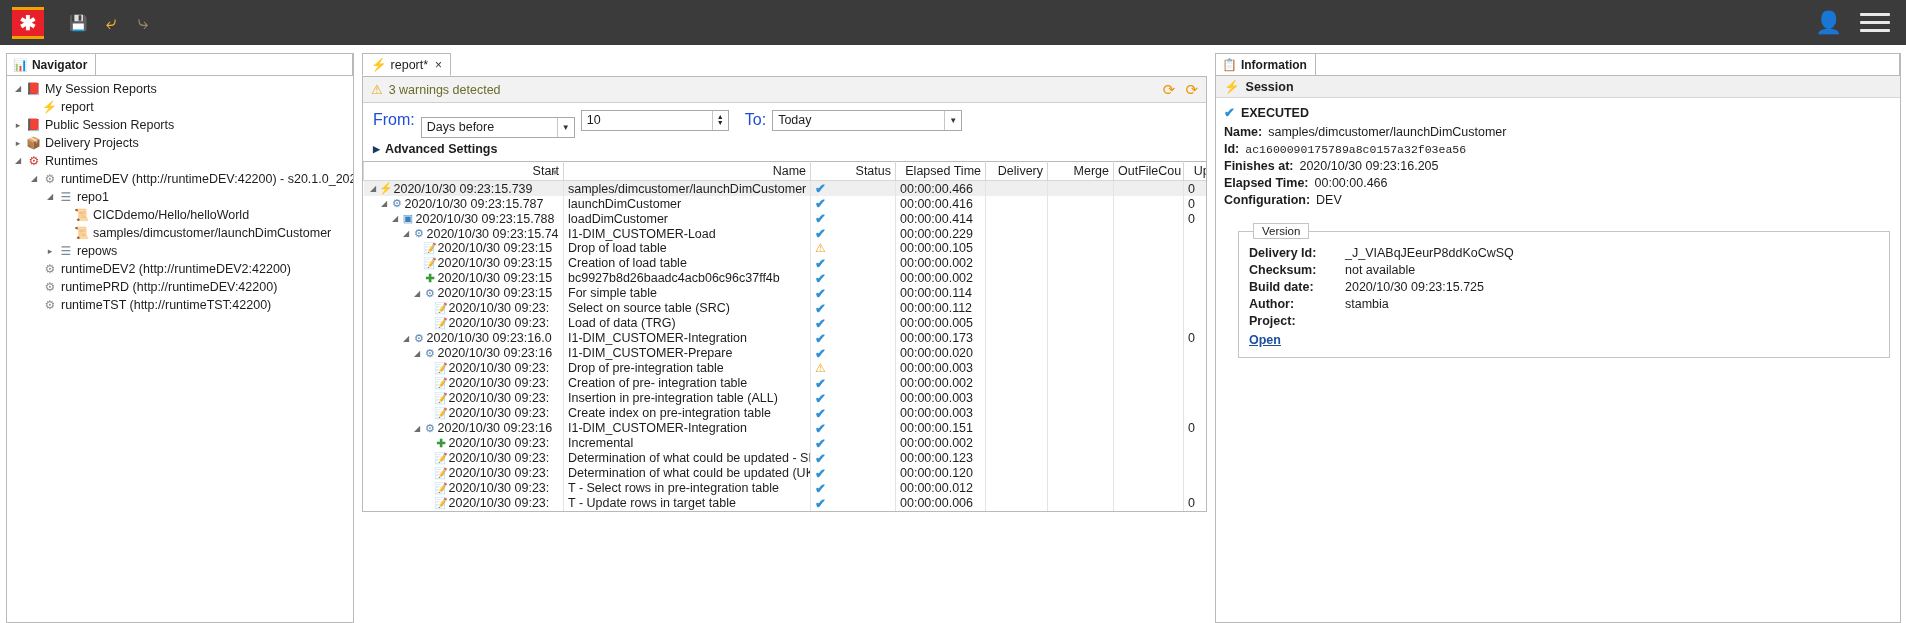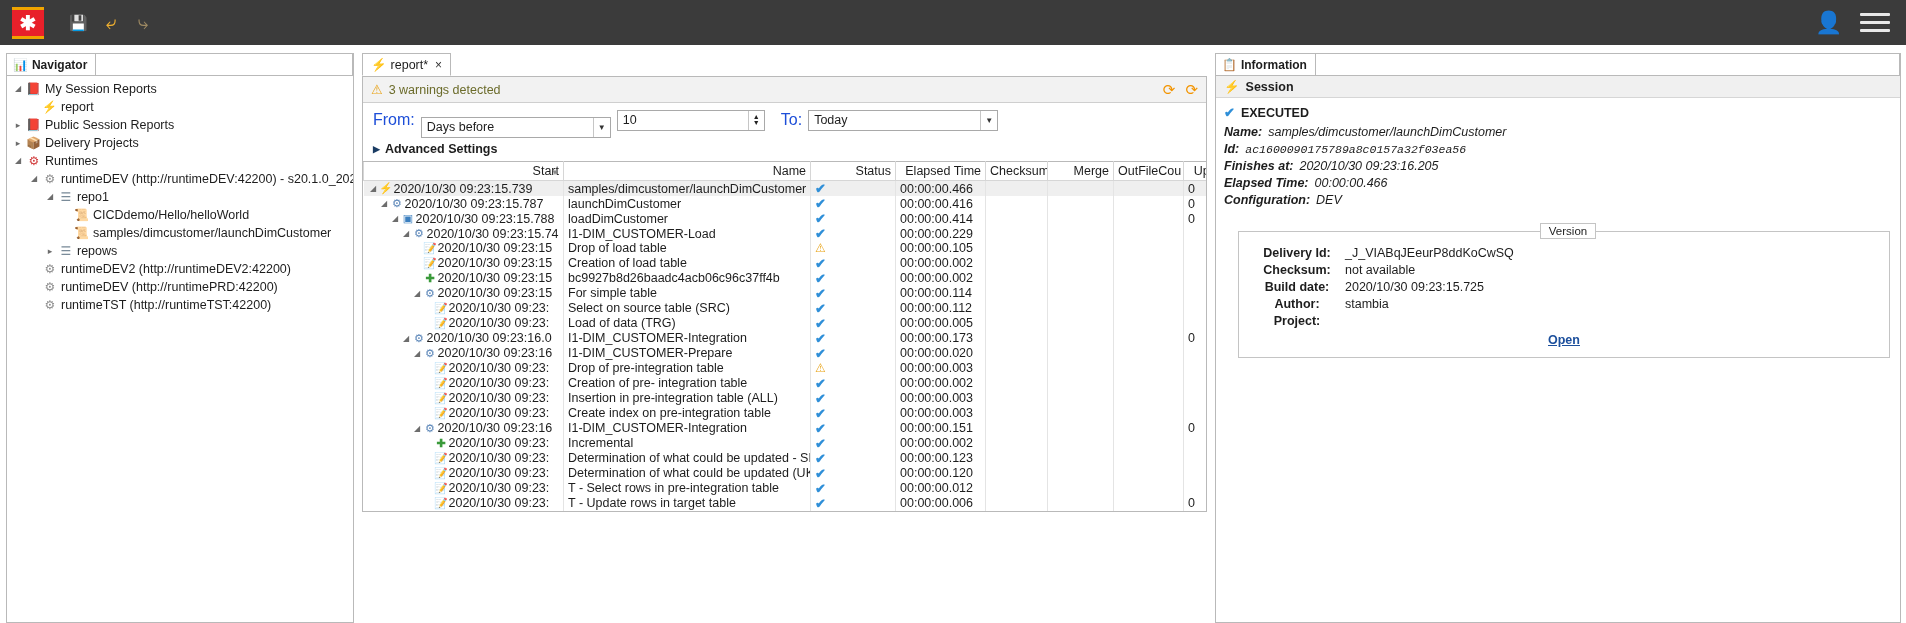--- a/index.html
+++ b/index.html
@@ -195,21 +195,21 @@
     font-size: 12.5px;
     cursor: pointer;
   }
   .combo .cval { padding: 0 5px; flex: 1; white-space: nowrap; overflow: hidden; }
   .combo .carrow {
     width: 17px; height: 19px;
     border-left: 1px solid #c6c6c6;
     display: flex; align-items: center; justify-content: center;
     font-size: 8px; color: #333;
   }
-  .combo-from { width: 190px; margin-top: 14px; }
+  .combo-from { width: 154px; margin-top: 14px; }
   .combo-to { width: 190px; }
   .spinner {
     height: 21px; width: 148px;
     border: 1px solid #a9a9a9;
     display: flex; align-items: center;
     background: #fff;
     font-size: 12.5px;
   }
   .spinner .sval { flex: 1; padding: 0 5px; }
   .spin-btns {
@@ -277,31 +277,30 @@
     display: flex; align-items: center; gap: 6px;
     padding: 0 8px;
     font-weight: bold;
     font-size: 12.5px;
   }
   .exec-row {
     display: flex; align-items: center; gap: 6px;
     padding: 7px 8px 4px 8px;
     font-weight: bold; font-size: 12.5px;
   }
-  .info-fields { padding: 0 8px; font-style: italic; }
+  .info-fields { padding: 0 8px; }
   .ifield { display: flex; font-size: 12.5px; line-height: 17px; }
   .ifield .k { font-weight: bold; white-space: nowrap; }
   .ifield .v { padding-left: 6px; white-space: nowrap; }
   .mono { font-family: "Liberation Mono", monospace; font-size: 11.5px; }
 
   fieldset.version-box {
     margin: 14px 10px 0 22px;
     border: 1px solid #c4c4c4;
     padding: 6px 10px 10px 10px;
-    text-align: center;
   }
   fieldset.version-box legend {
     font-size: 11.5px;
     padding: 1px 8px;
     border: 1px solid #c4c4c4;
     background: #fff;
     margin-left: 4px;
   }
   .vfield { display: flex; font-size: 12.5px; line-height: 17px; }
   .vfield .k { font-weight: bold; width: 96px; flex: none; }
@@ -393,21 +392,21 @@
           <span class="tree-label">repows</span>
         </div>
         <div class="tree-row" style="padding-left: 20px;">
           <span class="twisty "></span>
           <span class="tree-ico ic-gear">⚙</span>
           <span class="tree-label">runtimeDEV2 (http://runtimeDEV2:42200)</span>
         </div>
         <div class="tree-row" style="padding-left: 20px;">
           <span class="twisty "></span>
           <span class="tree-ico ic-gear">⚙</span>
-          <span class="tree-label">runtimeDEV (http://runtimePRD:42200)</span>
+          <span class="tree-label">runtimePRD (http://runtimeDEV:42200)</span>
         </div>
         <div class="tree-row" style="padding-left: 20px;">
           <span class="twisty "></span>
           <span class="tree-ico ic-gear">⚙</span>
           <span class="tree-label">runtimeTST (http://runtimeTST:42200)</span>
         </div>
       </div>
   </div>
 
   <div id="editor-panel">
@@ -466,21 +465,21 @@
               <col style="width: 66px;">
               <col style="width: 70px;">
               <col style="width: 55px;">
             </colgroup>
           <thead>
               <tr id="grid-head">
                 <th><span>Start</span><span class="sort-caret">▼</span></th>
                 <th><span>Name</span></th>
                 <th><span>Status</span></th>
                 <th><span>Elapsed Time</span></th>
-                <th><span>Checksum</span></th>
+                <th><span>Delivery</span></th>
                 <th><span>Merge</span></th>
                 <th><span>OutFileCou</span></th>
                 <th><span>Update</span></th>
               </tr>
             </thead>
           <tbody id="grid-body">
               <tr class="table-row row-selected">
                 <td>
                   <div class="cell-start">
                     <span class="ind" style="width: 0px;"></span>

